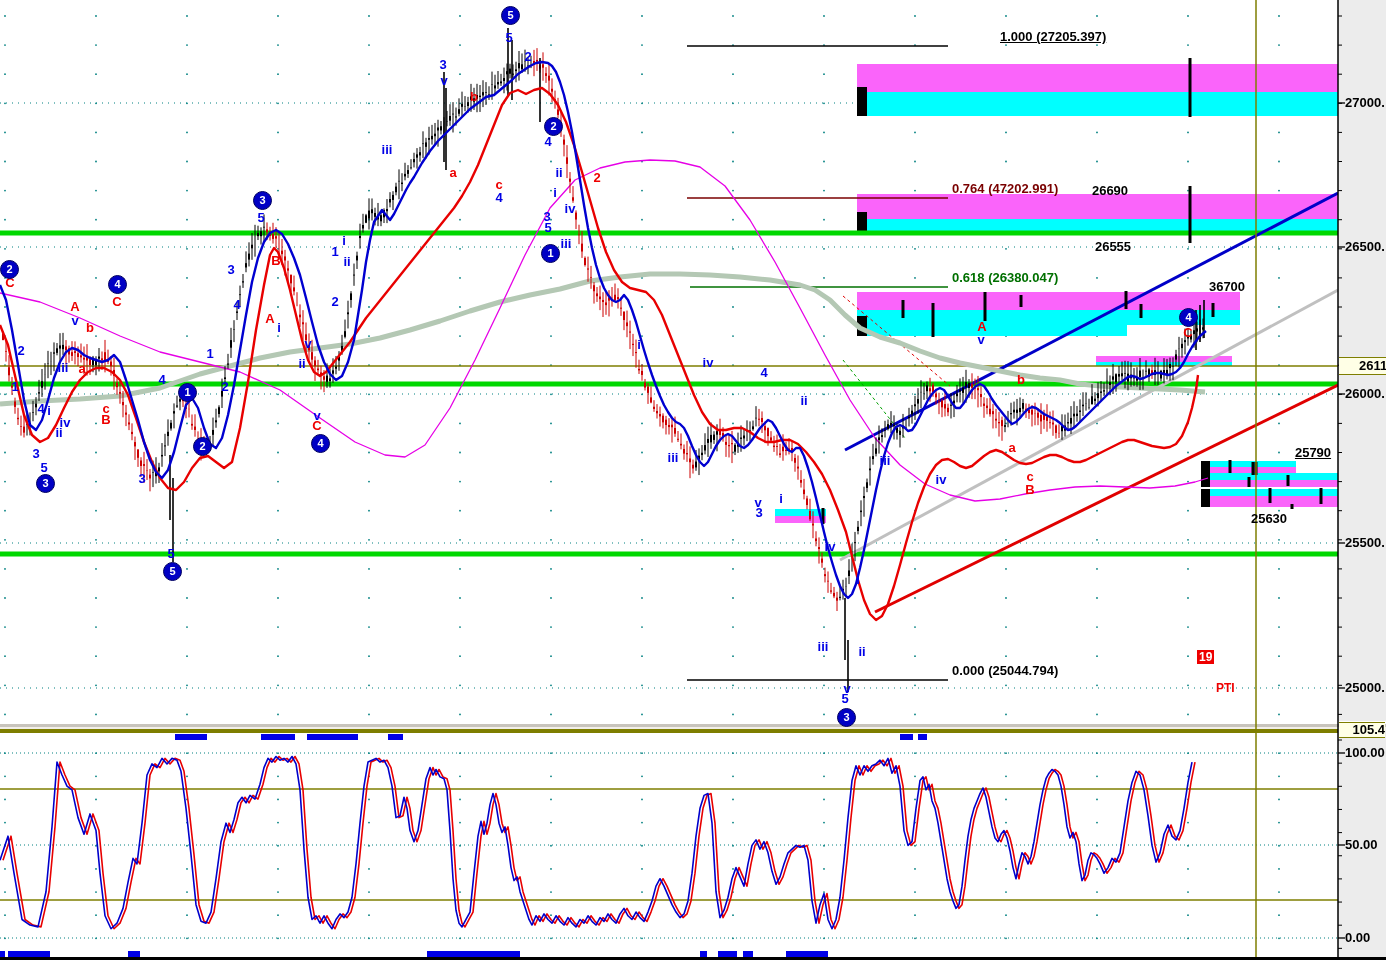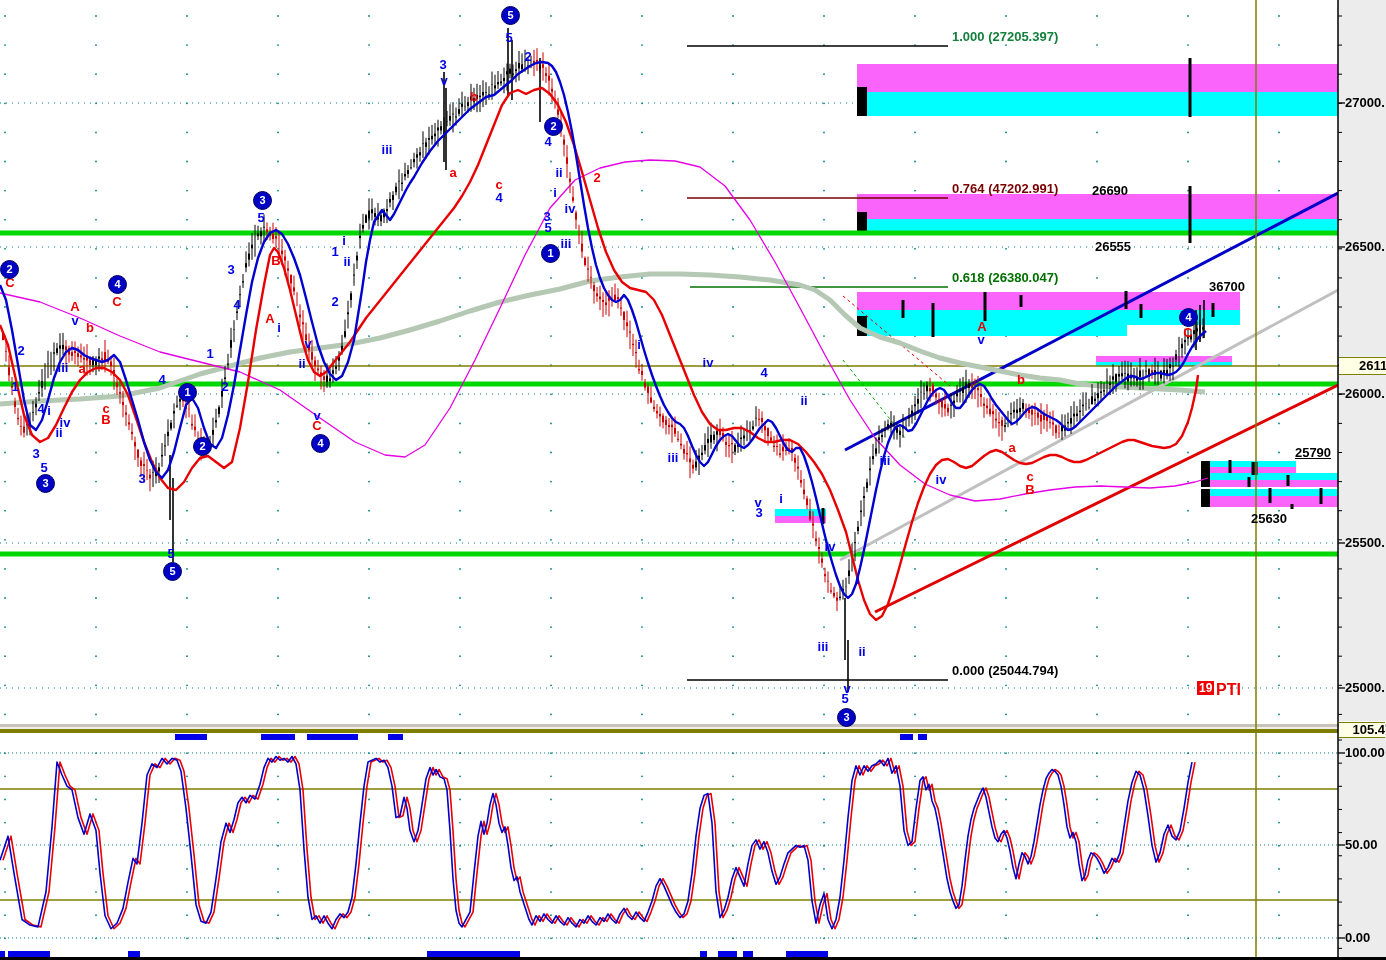--- a/index.html
+++ b/index.html
@@ -4,21 +4,21 @@
 <style>
   html,body{margin:0;padding:0;background:#fff;font-family:"Liberation Sans",sans-serif;}
   #app{position:relative;width:1386px;height:960px;overflow:hidden;background:#fff;}
   #cv{position:absolute;left:0;top:0;}
   .abs{position:absolute;white-space:nowrap;font-weight:bold;line-height:1;}
   .fib{font-size:13px;}
   .zp{font-size:13px;color:#000;transform:translateX(-50%);}
   .ax{font-size:13px;color:#000;left:1345px;}
   .valbox{left:1339px;width:46px;background:#ffffe6;border-top:1px solid #7e7e00;border-bottom:1px solid #7e7e00;font-size:13px;color:#000;overflow:hidden;}
   .pti-num{background:#ee0000;color:#fff;font-size:12px;padding:1px 2px;}
-  .pti-txt{color:#ee0000;font-size:16px;}
+  .pti-txt{color:#ee0000;font-size:12px;}
   .wl{position:absolute;font-weight:bold;font-size:13px;transform:translateX(-50%);white-space:nowrap;line-height:1;}
   .wl.b{color:#0000e6;} .wl.r{color:#ee0000;}
   .circ{position:absolute;width:17px;height:17px;border-radius:50%;background:#0000c4;border:1px solid #000060;color:#fff;font-weight:bold;font-size:11px;text-align:center;line-height:17px;}
 </style>
 </head>
 <body>
 
 <div id="app">
   <svg id="cv" width="1386" height="960">
       <defs>
@@ -1606,21 +1606,21 @@
       <div class="circ" style="left: 108px; top: 275px;">4</div>
       <div class="circ" style="left: 178px; top: 383px;">1</div>
       <div class="circ" style="left: 193px; top: 437px;">2</div>
       <div class="circ" style="left: 36px; top: 474px;">3</div>
       <div class="circ" style="left: 311px; top: 434px;">4</div>
       <div class="circ" style="left: 163px; top: 562px;">5</div>
       <div class="circ" style="left: 1179px; top: 308px;">4</div>
       <div class="circ" style="left: 837px; top: 708px;">3</div>
     </div>
 
-  <div class="abs fib" style="left: 952px; top: 30px; color: #15803d;">1.000 (27205.397)</div>
+  <div class="abs fib" style="left: 1000px; top: 30px; color: #000000; text-decoration: underline;">1.000 (27205.397)</div>
   <div class="abs fib" style="left: 952px; top: 182px; color: rgb(122, 0, 0);">0.764 (47202.991)</div>
   <div class="abs fib" style="left: 952px; top: 271px; color: rgb(0, 112, 0);">0.618 (26380.047)</div>
   <div class="abs fib" style="left: 952px; top: 664px; color: rgb(0, 0, 0);">0.000 (25044.794)</div>
 
   <span class="abs zp" style="left: 1110px; top: 184px;">26690</span>
   <span class="abs zp" style="left: 1113px; top: 240px;">26555</span>
   <span class="abs zp" style="left: 1227px; top: 280px;">36700</span>
   <span class="abs zp" style="left: 1313px; top: 446px; text-decoration: underline;">25790</span>
   <span class="abs zp" style="left: 1269px; top: 512px;">25630</span>
 
@@ -1630,15 +1630,15 @@
   <span class="abs ax" style="top: 536px;">25500.</span>
   <span class="abs ax" style="top: 681px;">25000.</span>
 
   <span class="abs ax" style="top: 746px;">100.00</span>
   <span class="abs ax" style="top: 838px;">50.00</span>
   <span class="abs ax" style="top: 931px;">0.00</span>
 
   <div class="abs valbox" id="priceBox" style="top: 357px; height: 16px; line-height: 16px; padding-left: 20px;">26111.</div>
   <div class="abs valbox" id="oscBox" style="top: 722px; height: 14px; line-height: 14px; text-align: right;">105.4</div>
 
-  <span class="abs pti-num" id="ptiNum" style="left: 1197px; top: 681px;">19</span>
+  <span class="abs pti-num" id="ptiNum" style="left: 1197px; top: 650px;">19</span>
   <span class="abs pti-txt" id="ptiTxt" style="left: 1216px; top: 682px;">PTI</span>
 </div>
 
 </body></html>

